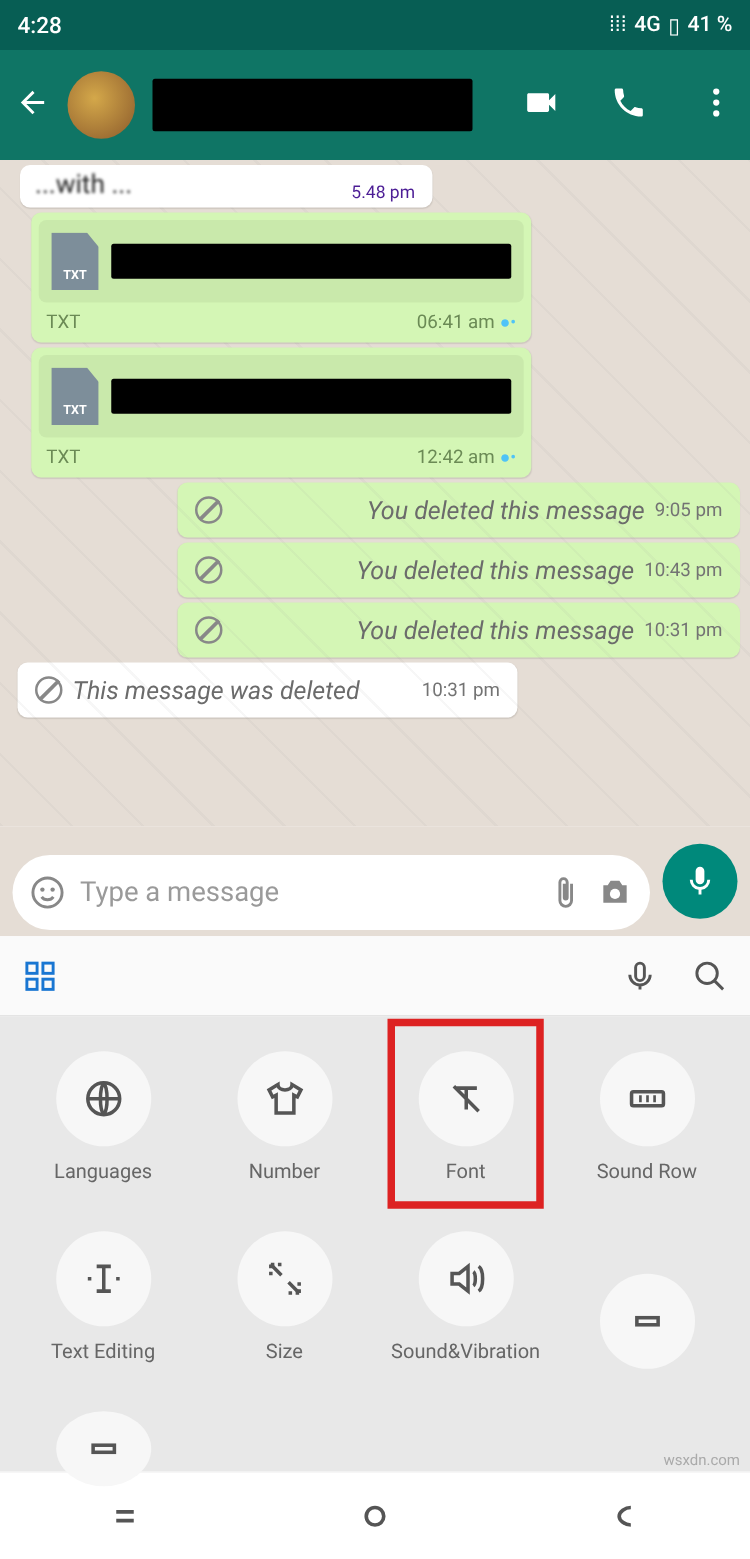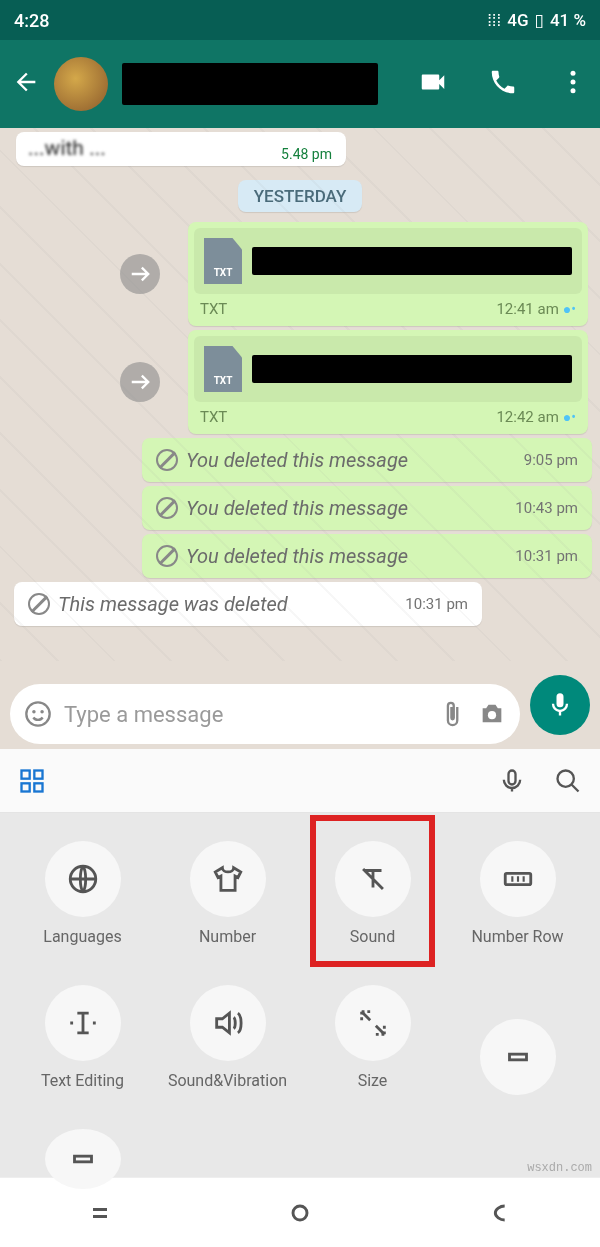--- a/index.html
+++ b/index.html
@@ -13,39 +13,39 @@
 .avatar { width: 54px; height: 54px; border-radius: 50%; background: radial-gradient(circle at 40% 40%, #d4a84a, #8b5a2b); }
 .contact-name { flex: 1; height: 42px; background: #000; border-radius: 2px; }
 .hdr-icon svg { width: 30px; height: 30px; fill: #fff; }
 .hdr-icon { margin-left: 26px; }
 
 .chat-area { height: 533px; background: #e5ddd5; position: relative; padding: 4px 8px 0 8px; overflow: hidden; }
 .doodle-bg { position: absolute; inset: 0; opacity: 0.08; background-image: repeating-linear-gradient(45deg, #999 0 2px, transparent 2px 40px); }
 
 .partial-bubble { position: relative; background: #fff; border-radius: 8px; padding: 4px 12px 6px 12px; width: 330px; margin-left: 8px; box-shadow: 0 1px 1px rgba(0,0,0,.1); }
 .partial-text { font-size: 21px; color: #222; filter: blur(1.4px); }
-.partial-time { font-size: 14px; color: #15803d; position: absolute; right: 14px; bottom: 4px; }
+.partial-time { font-size: 14px; color: #4c1d95; position: absolute; right: 14px; bottom: 4px; }
 
 .date-badge { margin: 14px auto 10px auto; width: fit-content; background: #d7eaf5; color: #4a6b7a; font-size: 17px; font-weight: 500; padding: 6px 16px; border-radius: 8px; box-shadow: 0 1px 1px rgba(0,0,0,.1); }
 
-.out-row { display: flex; align-items: flex-start; justify-content: flex-end; margin: 4px 4px; position: relative; }
+.out-row { display: flex; align-items: flex-start; margin: 4px 17px; position: relative; }
 .fwd-circle { width: 40px; height: 40px; border-radius: 50%; background: rgba(140,140,140,.6); display: flex; align-items: center; justify-content: center; position: absolute; left: 108px; top: 32px; }
 .fwd-circle svg { width: 22px; height: 22px; stroke: #fff; fill: none; stroke-width: 2.5; }
 
 .file-bubble { width: 400px; background: #d4f6b5; border-radius: 8px; padding: 6px; box-shadow: 0 1px 1px rgba(0,0,0,.1); position: relative; }
 .file-inner { background: rgba(0,0,0,.05); border-radius: 6px; padding: 10px; display: flex; align-items: center; gap: 10px; }
 .txt-icon { width: 38px; height: 46px; background: #7d8e9a; position: relative; clip-path: polygon(0 0, 75% 0, 100% 25%, 100% 100%, 0 100%); display: flex; align-items: flex-end; justify-content: center; color: #fff; font-size: 10px; font-weight: 700; padding-bottom: 6px; }
 .file-name { flex: 1; height: 28px; background: #000; border-radius: 2px; }
 .file-meta { display: flex; justify-content: space-between; align-items: center; padding: 6px 6px 2px 6px; font-size: 15px; }
 .file-ext { color: #6b8a55; }
 .file-time { color: #6b8a55; display: flex; align-items: center; gap: 4px; }
 .read-ticks { color: #4fc3f7; font-size: 14px; }
 
-.deleted-out { background: #d4f6b5; border-radius: 8px; padding: 10px 14px; box-shadow: 0 1px 1px rgba(0,0,0,.1); margin: 4px 0 4px auto; width: 450px; display: flex; align-items: center; gap: 8px; }
-.deleted-in { background: #fff; border-radius: 8px; padding: 10px 14px; box-shadow: 0 1px 1px rgba(0,0,0,.1); margin: 4px auto 4px 6px; width: 468px; display: flex; align-items: center; gap: 8px; }
+.deleted-out { background: #d4f6b5; border-radius: 8px; padding: 10px 14px; box-shadow: 0 1px 1px rgba(0,0,0,.1); margin: 4px 0 4px auto; width: 450px; display: flex; align-items: center; gap: 8px; text-align: right; }
+.deleted-in { background: #fff; border-radius: 8px; padding: 10px 14px; box-shadow: 0 1px 1px rgba(0,0,0,.1); margin: 4px auto 4px 6px; width: 400px; display: flex; align-items: center; gap: 8px; }
 .no-icon { width: 22px; height: 22px; border: 2.5px solid #888; border-radius: 50%; position: relative; flex-shrink: 0; }
 .no-icon::after { content: ''; position: absolute; width: 2.5px; height: 22px; background: #888; top: -2px; left: 8px; transform: rotate(45deg); }
 .del-text { font-style: italic; color: #6b6b6b; font-size: 20px; flex: 1; }
 .del-time { color: #737373; font-size: 15px; }
 
 .input-area { height: 88px; background: #e5ddd5; display: flex; align-items: center; padding: 0 10px; gap: 10px; }
 .msg-input { flex: 1; height: 60px; background: #fff; border-radius: 30px; display: flex; align-items: center; padding: 0 14px; gap: 12px; margin-top: 18px; }
 .msg-input svg { width: 28px; height: 28px; fill: #888; }
 .msg-placeholder { flex: 1; color: #9a9a9a; font-size: 22px; }
 .mic-btn { width: 60px; height: 60px; border-radius: 50%; background: #00897b; display: flex; align-items: center; justify-content: center; }
@@ -60,21 +60,21 @@
 .kb-panel { height: 364px; background: #e8e8e8; padding: 8px 10px; display: grid; grid-template-columns: repeat(4,1fr); grid-template-rows: repeat(2,1fr) 60px; gap: 0; }
 .kb-item { display: flex; flex-direction: column; align-items: center; justify-content: center; gap: 10px; position: relative; }
 .kb-circle { width: 76px; height: 76px; border-radius: 50%; background: #f7f7f7; display: flex; align-items: center; justify-content: center; }
 .kb-circle svg { width: 34px; height: 34px; fill: none; stroke: #555; stroke-width: 2; }
 .kb-label { font-size: 16px; color: #666; }
 .highlight-box { position: absolute; border: 6px solid #d22; top: -6px; left: 10px; right: 10px; bottom: -2px; }
 
 .nav-bar { height: 70px; background: #fff; display: flex; align-items: center; justify-content: space-around; border-top: 1px solid #eee; }
 .nav-bar svg { width: 28px; height: 28px; fill: none; stroke: #555; stroke-width: 2.5; }
 
-.watermark { position: absolute; bottom: 72px; right: 8px; font-size: 12px; color: #aaa; font-family: Liberation Mono, monospace; }
+.watermark { position: absolute; bottom: 72px; right: 8px; font-size: 12px; color: #aaa; }
 </style>
 </head>
 <body>
 
 <div class="status-bar">
   <span>4:28</span>
   <div class="status-right">
     <span>⁞⁞⁞</span>
     <span>4G</span>
     <span>▯</span>
@@ -110,37 +110,36 @@
 </div>
 
 <div class="chat-area">
   <div class="doodle-bg"></div>
 
   <div class="partial-bubble">
     <span class="partial-text">...with ...</span>
     <span class="partial-time">5.48 pm</span>
   </div>
 
-  <div class="date-badge">YESTERDAY</div>
 
   <div class="out-row">
     <div class="fwd-circle">
       <svg viewBox="0 0 24 24">
           <path d="M14 5l7 7-7 7M3 12h18"></path>
         </svg>
     </div>
     <div class="file-bubble">
       <div class="file-inner">
         <div class="txt-icon">TXT</div>
         <div class="file-name"></div>
       </div>
       <div class="file-meta">
         <span class="file-ext">TXT</span>
         <span class="file-time">
-            <span>12:41 am</span> 
+            <span>06:41 am</span> 
             <span class="read-ticks">●•</span>
           </span>
       </div>
     </div>
   </div>
 
   <div class="out-row">
     <div class="fwd-circle">
       <svg viewBox="0 0 24 24">
           <path d="M14 5l7 7-7 7M3 12h18"></path>
@@ -244,55 +243,55 @@
       </div>
     <span class="kb-label">Number</span>
   </div>
   <div class="kb-item">
     <div class="highlight-box"></div>
     <div class="kb-circle">
         <svg viewBox="0 0 24 24">
           <path d="M6 6h12M12 6v12M5 5l14 14"></path>
         </svg>
       </div>
-    <span class="kb-label">Sound</span>
+    <span class="kb-label">Font</span>
   </div>
   <div class="kb-item">
     <div class="kb-circle">
         <svg viewBox="0 0 24 24">
           <rect x="3" y="8" width="18" height="8" rx="1"></rect>
           <path d="M8 10v4M12 10v4M16 10v4" stroke-width="1.5"></path>
         </svg>
       </div>
-    <span class="kb-label">Number Row</span>
+    <span class="kb-label">Sound Row</span>
   </div>
   <div class="kb-item">
     <div class="kb-circle">
         <svg viewBox="0 0 24 24">
           <path d="M12 5v14M8 5h8M8 19h8M5 12l-2 0M21 12l-2 0"></path>
         </svg>
       </div>
     <span class="kb-label">Text Editing</span>
-  </div>
-  <div class="kb-item">
-    <div class="kb-circle">
-        <svg viewBox="0 0 24 24">
-          <path d="M4 9v6h4l5 4V5L8 9H4zM16 8c1.5 1 1.5 7 0 8M19 5c3 2 3 12 0 14"></path>
-        </svg>
-      </div>
-    <span class="kb-label">Sound&amp;Vibration</span>
   </div>
   <div class="kb-item">
     <div class="kb-circle">
         <svg viewBox="0 0 24 24">
           <path d="M4 4h6M4 4v6M20 20h-6M20 20v-6" stroke-dasharray="2 2"></path>
           <path d="M4 4l6 6M20 20l-6-6"></path>
         </svg>
       </div>
     <span class="kb-label">Size</span>
+  </div>
+  <div class="kb-item">
+    <div class="kb-circle">
+        <svg viewBox="0 0 24 24">
+          <path d="M4 9v6h4l5 4V5L8 9H4zM16 8c1.5 1 1.5 7 0 8M19 5c3 2 3 12 0 14"></path>
+        </svg>
+      </div>
+    <span class="kb-label">Sound&amp;Vibration</span>
   </div>
   <div class="kb-item">
     <div class="kb-circle" style="transform:translateY(20px)">
         <svg viewBox="0 0 24 24">
           <rect x="6" y="10" width="12" height="4"></rect>
         </svg>
       </div>
   </div>
   <div class="kb-item">
     <div class="kb-circle" style="transform:translateY(20px)">

